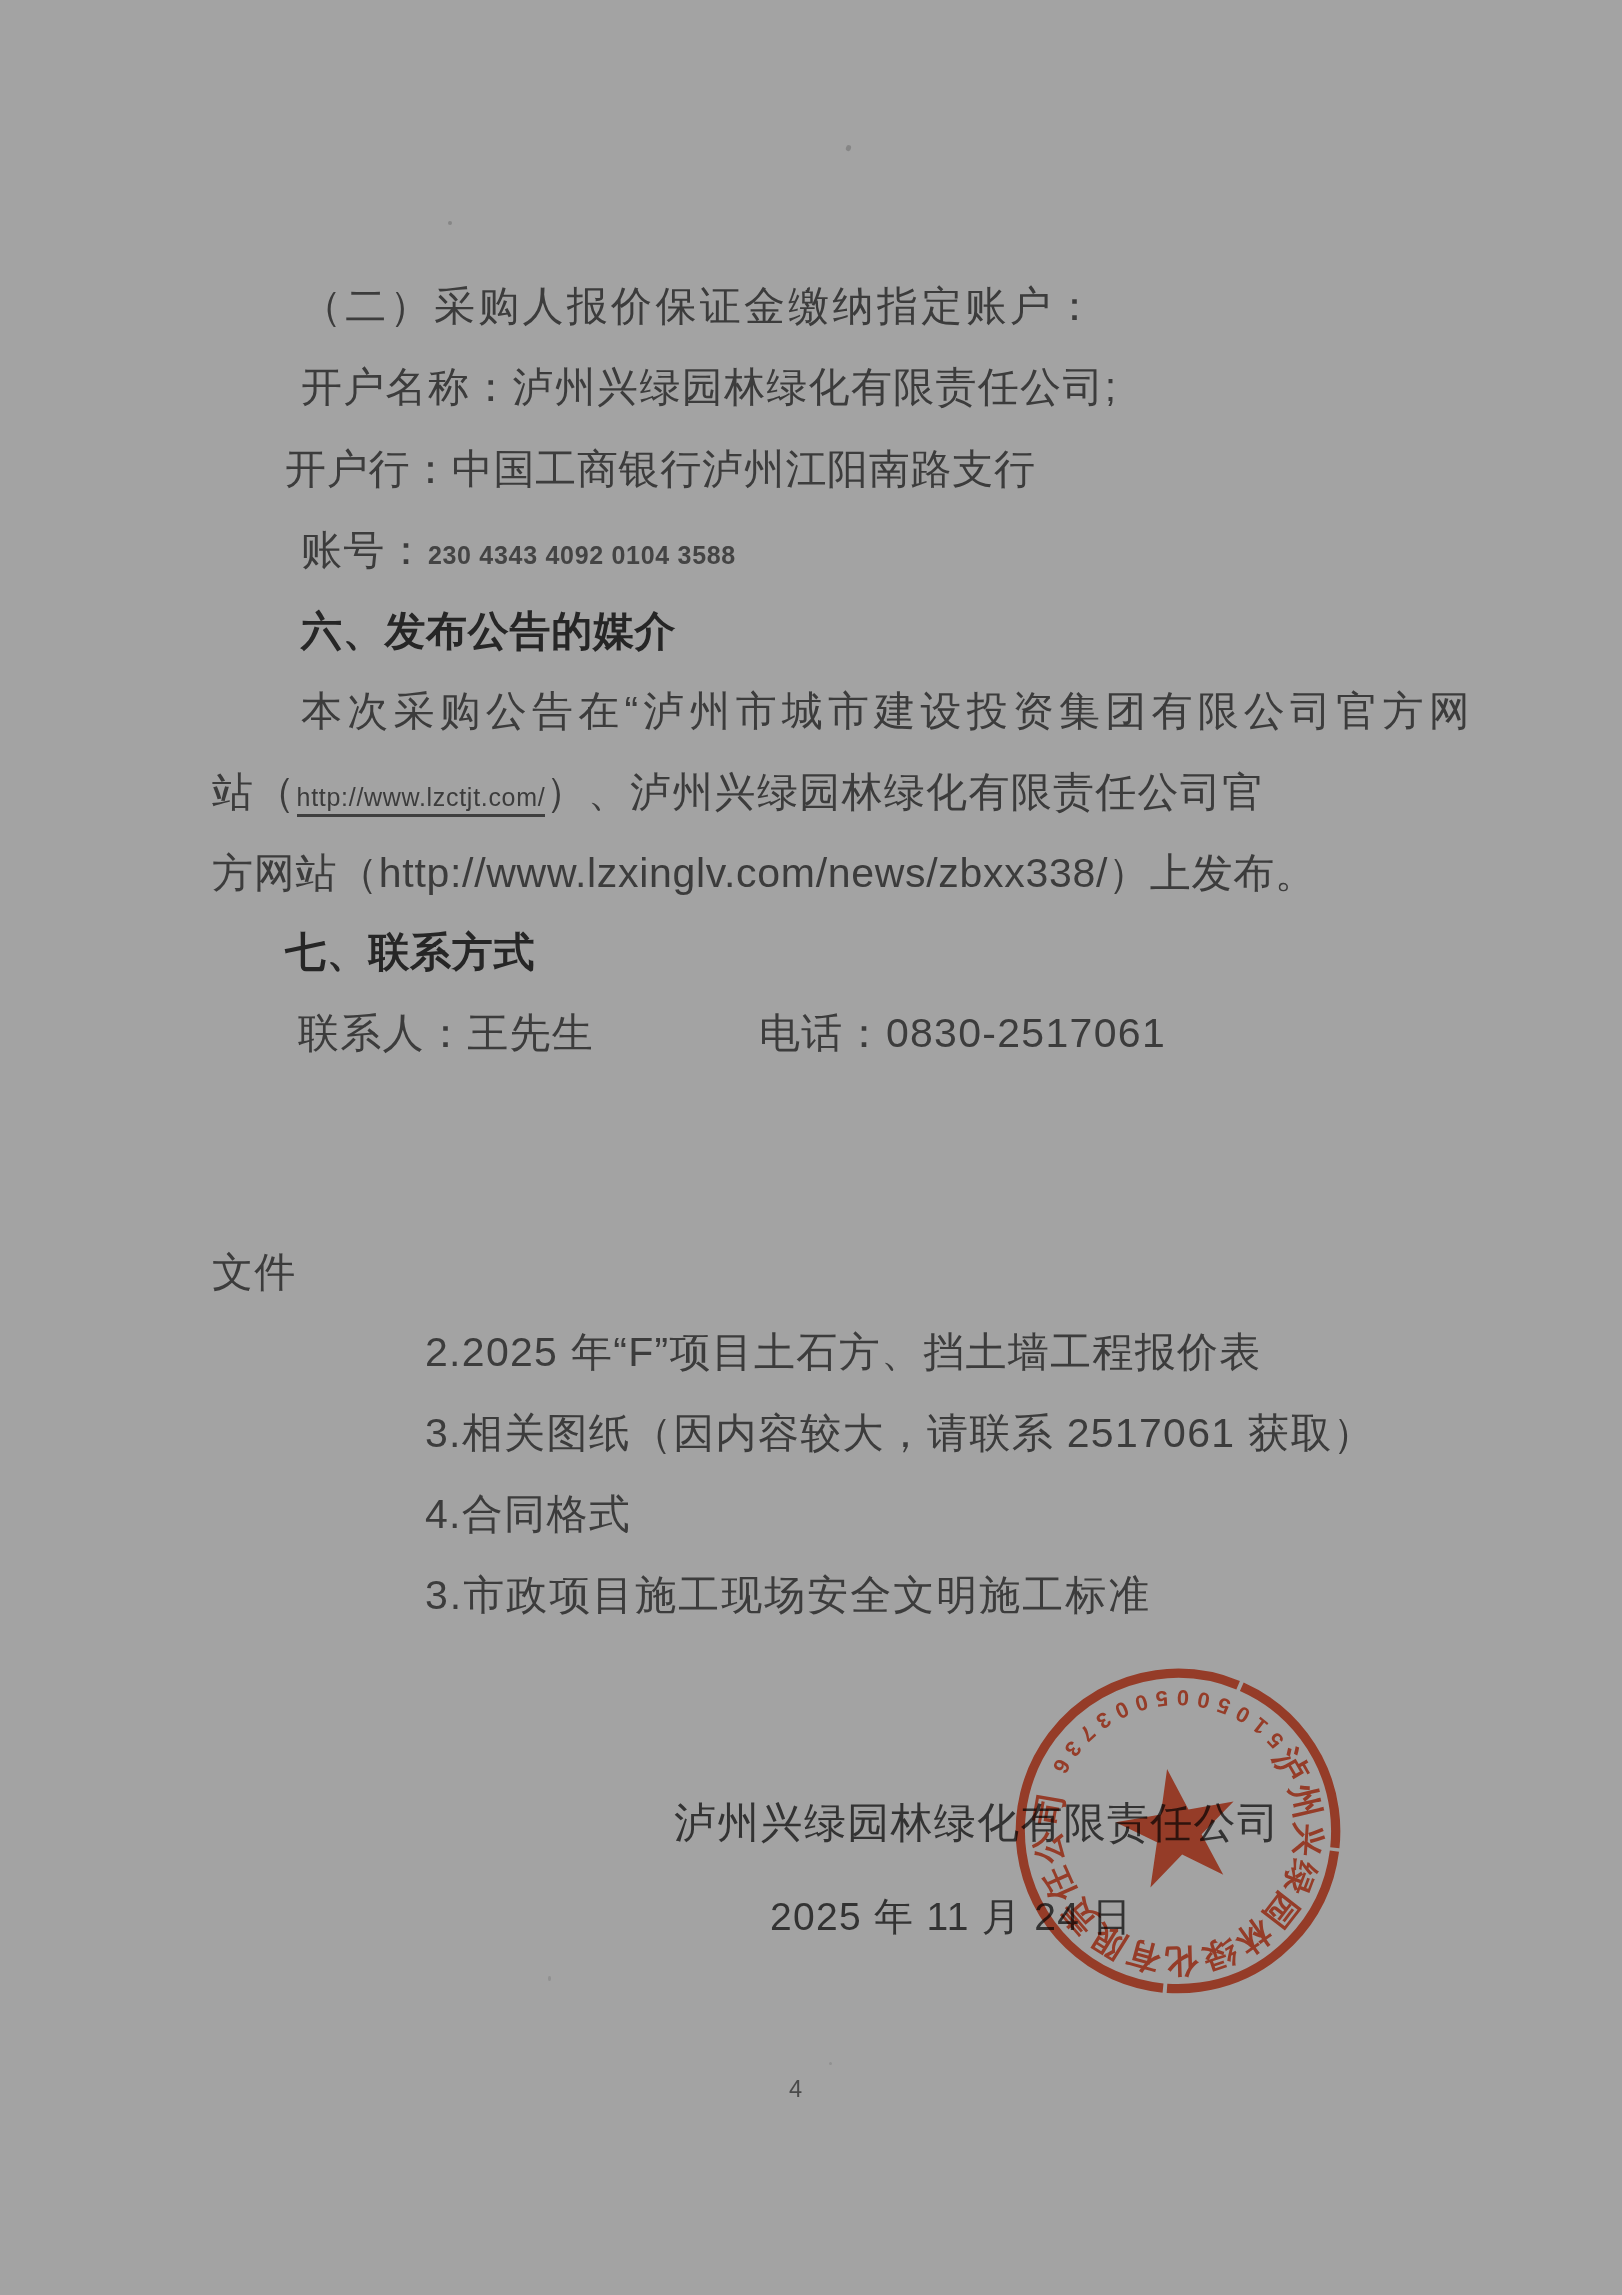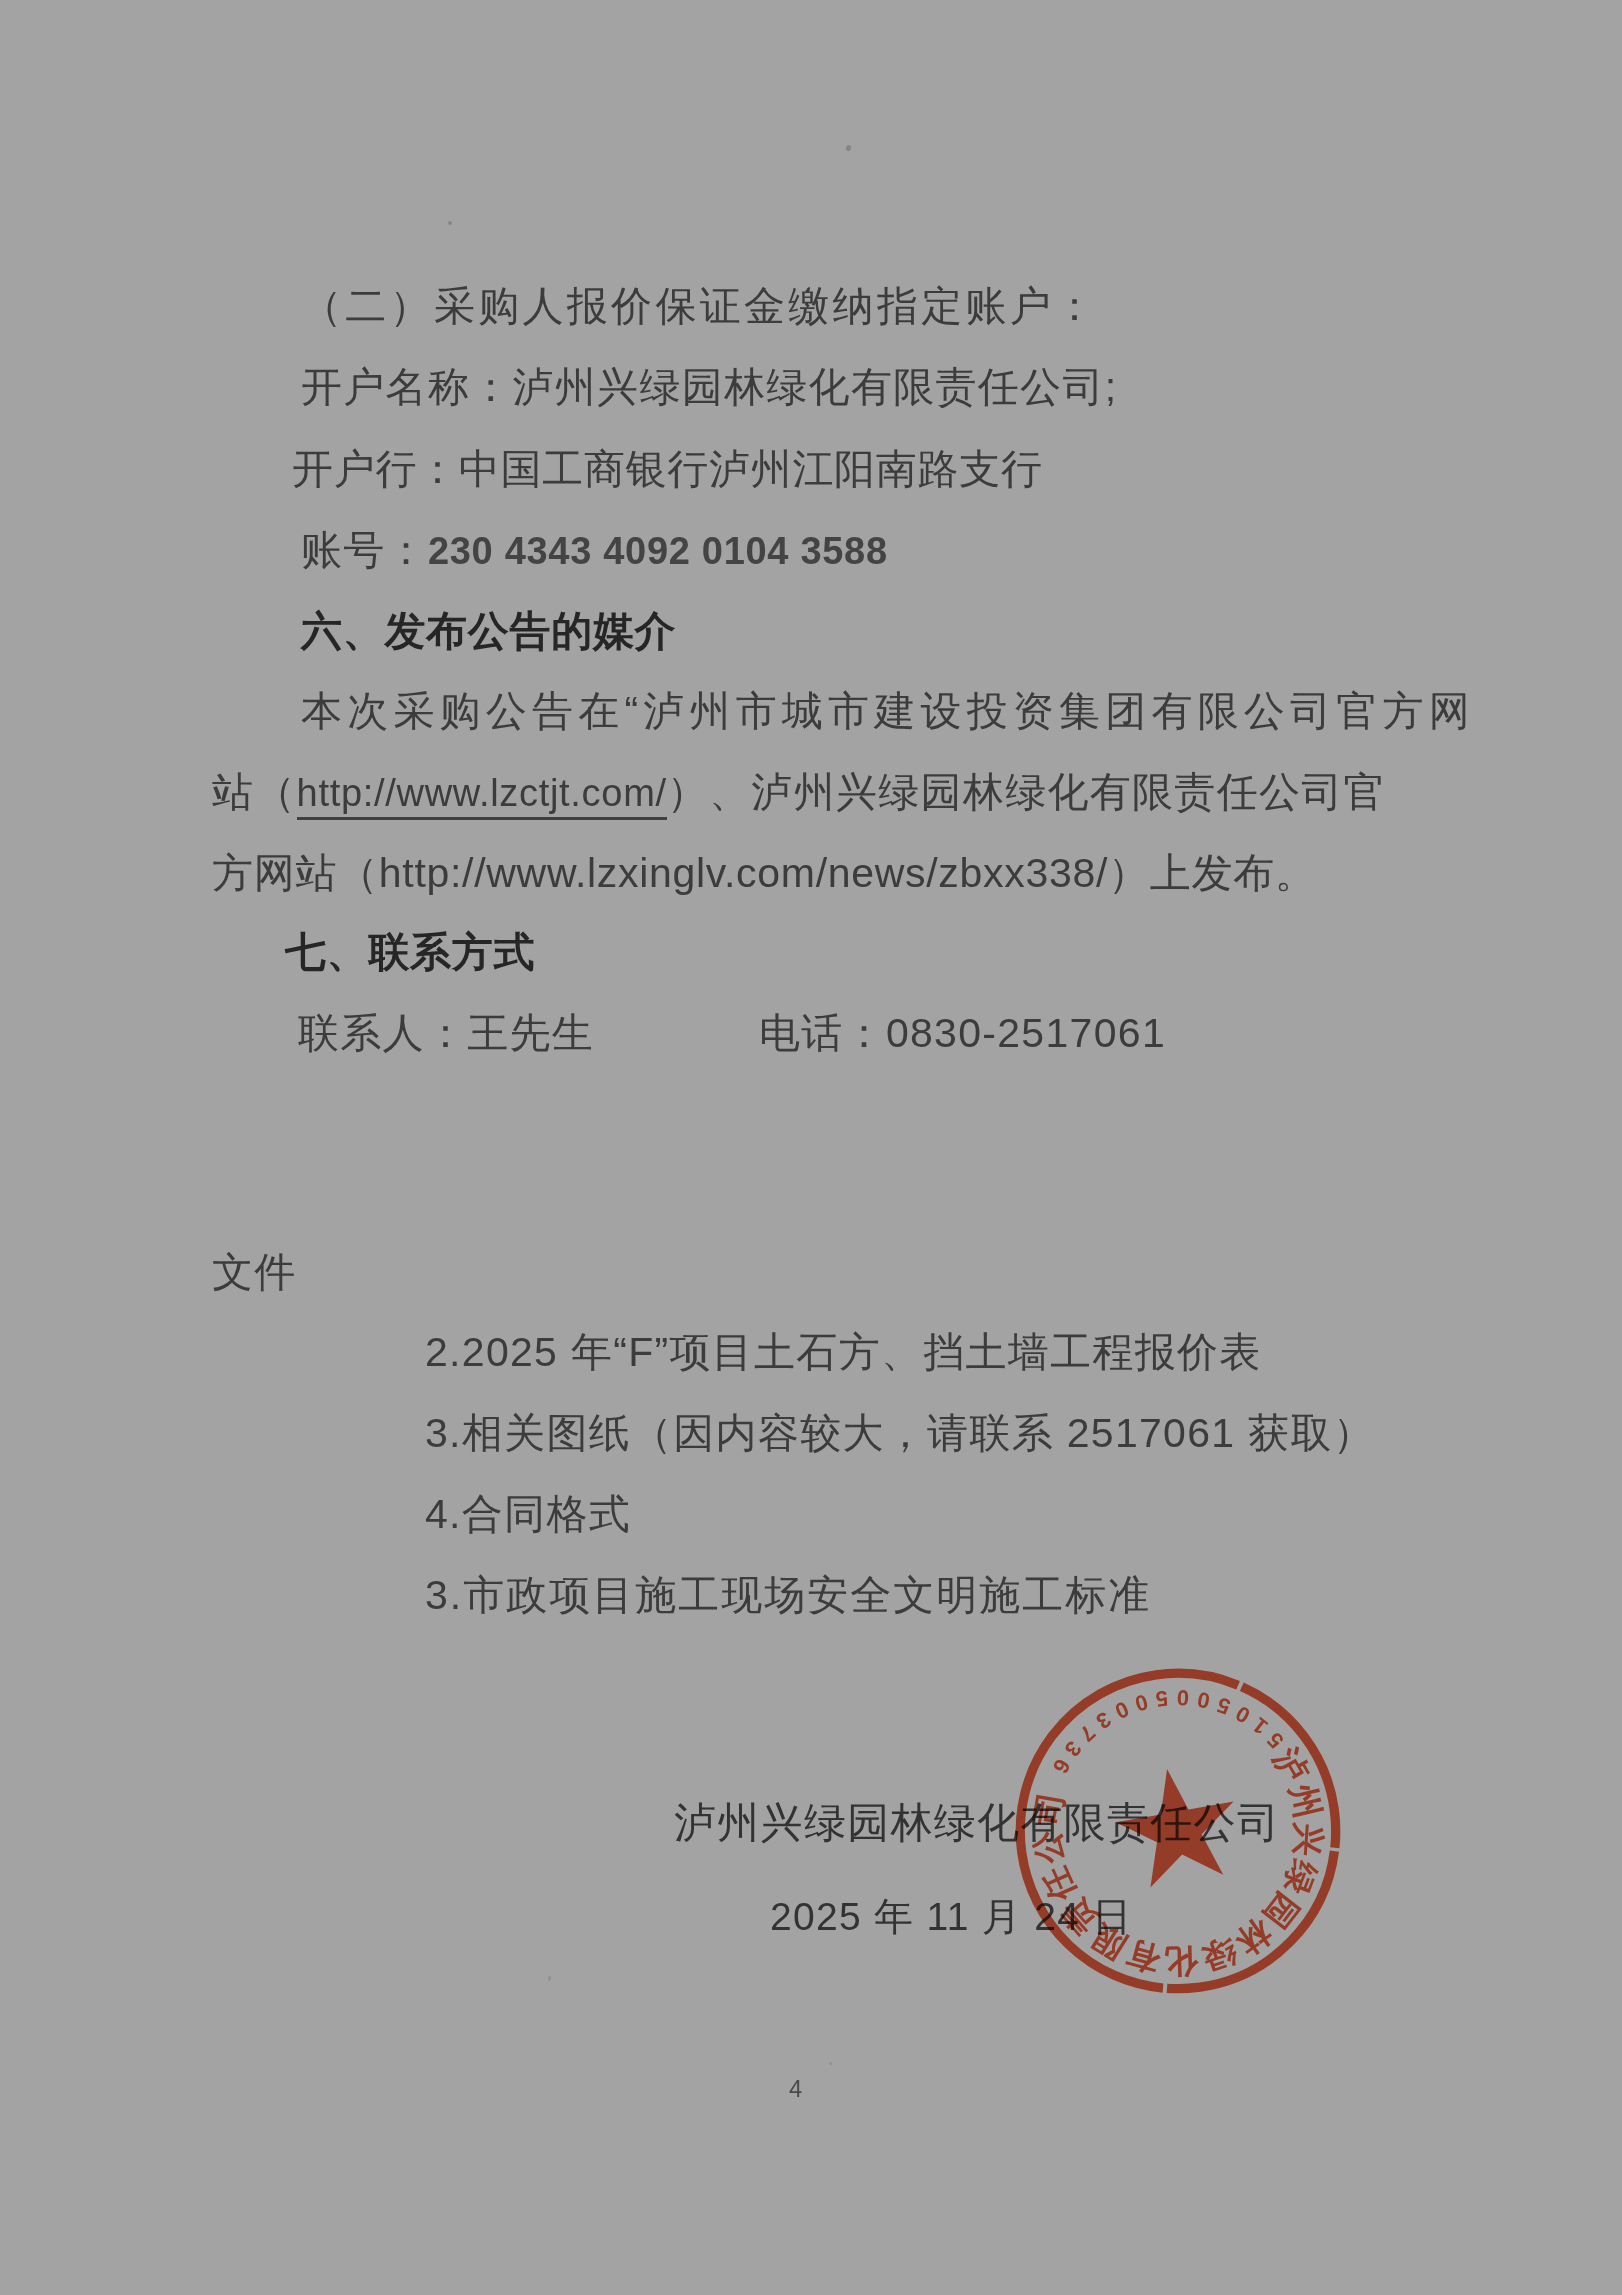--- a/index.html
+++ b/index.html
@@ -6,29 +6,29 @@
   .page{
     position:relative;
     width:1623px;height:2295px;
     background:#a3a3a3;
     overflow:hidden;
     font-family:"Liberation Sans","DejaVu Sans",sans-serif;
     color:#3c3c3c;
   }
   .line{position:absolute;white-space:nowrap;font-size:41px;line-height:1.15;letter-spacing:1.3px;}
   .bold{font-weight:bold;color:#262626;}
-  .lat{font-family:"Liberation Sans","DejaVu Sans",sans-serif;font-size:38px;letter-spacing:0.7px;}
+  .lat{font-family:"Liberation Sans","DejaVu Sans",sans-serif;font-size:25px;letter-spacing:0.7px;}
   .num-strong{font-weight:bold;color:#444;}
   .ulink{border-bottom:3.9px solid #3f3f3f;padding-bottom:3.3px;}
   .ls-wide{letter-spacing:5.2px;}
   .ls-mid{letter-spacing:2.6px;}
 
   .l1{left:301px;top:283px;letter-spacing:3.3px;}
   .l2{left:301px;top:364px;}
-  .l3{left:292px;top:446px;letter-spacing:0.7px;}
+  .l3{left:285px;top:446px;letter-spacing:0.7px;}
   .l4{left:301px;top:527px;}
   .l5{left:301px;top:608px;letter-spacing:0.7px;}
   .l6{left:301px;top:688px;}
   .l7{left:212px;top:769px;}
   .l8{left:212px;top:850px;letter-spacing:0.7px;}
   .l9{left:285px;top:929px;letter-spacing:0.7px;}
   .l10{left:0;top:1010px;width:1522px;height:52px;}
   .l10 .person{position:absolute;left:298px;top:0;}
   .l10 .phone{position:absolute;left:759px;top:0;}
   .l11{left:296px;top:1168px;}

